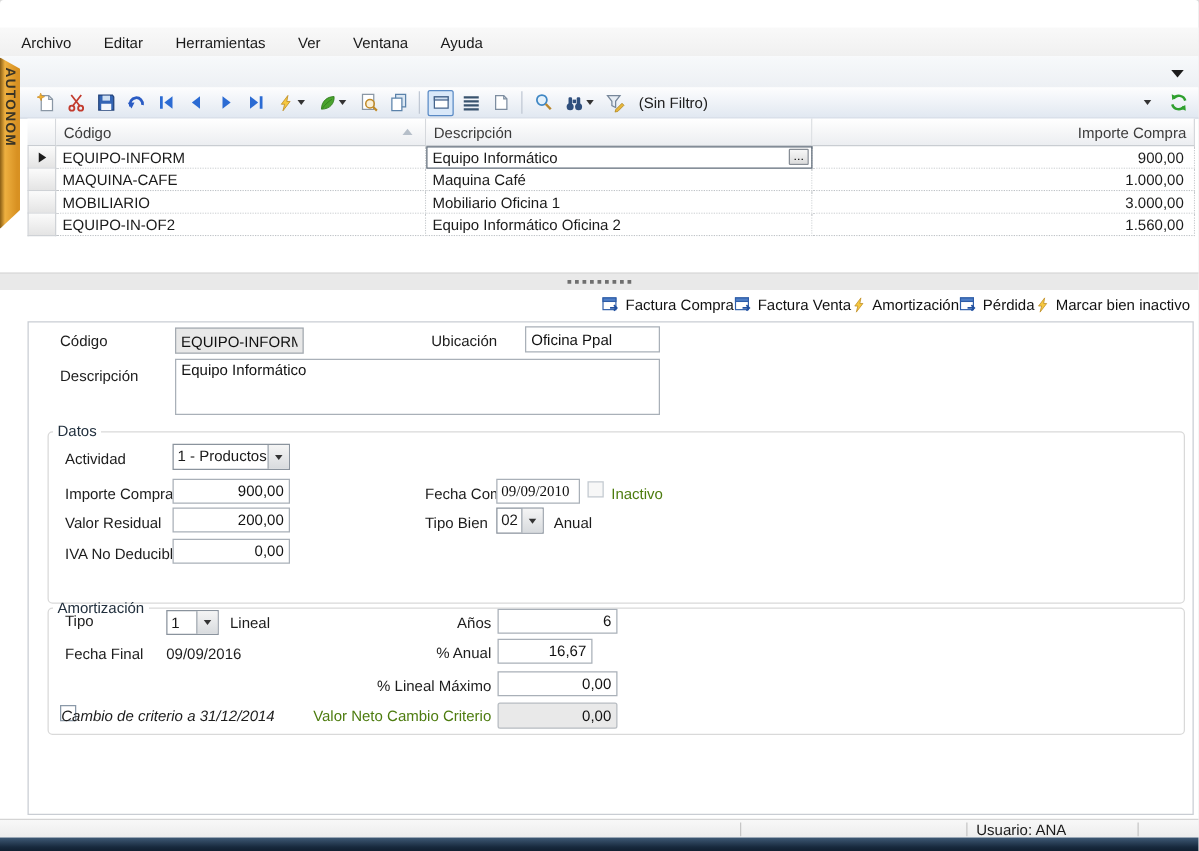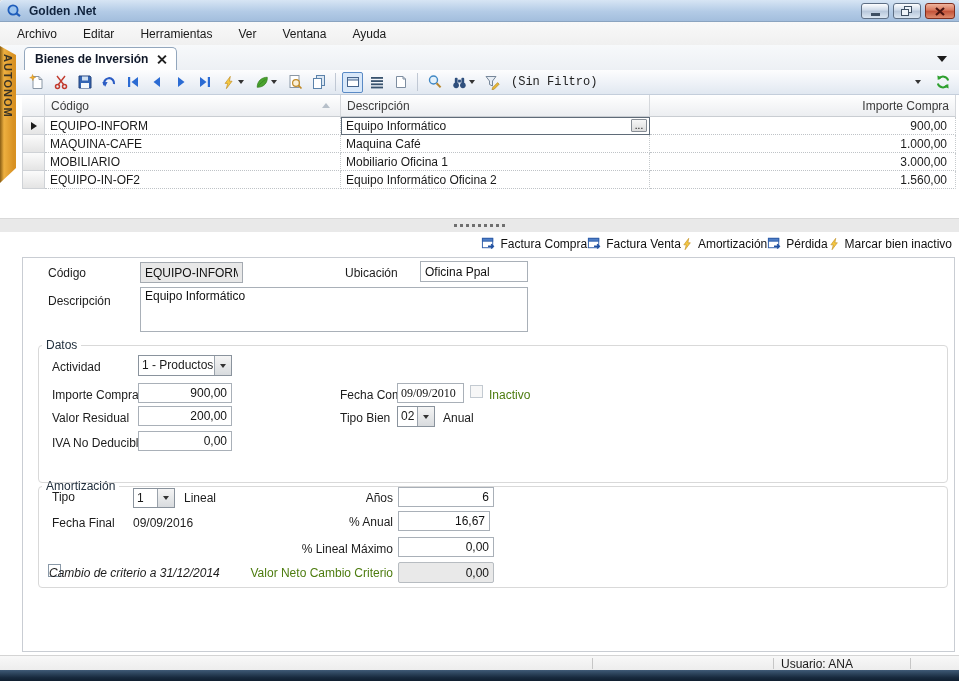--- a/index.html
+++ b/index.html
@@ -48,21 +48,21 @@
   .toolbar{position:absolute;left:0;top:70px;width:959px;height:25px;
     background:linear-gradient(#fdfdfe,#e1e8f1);border-bottom:1px solid #c4cedb;
     display:flex;align-items:center;padding-left:26px;gap:3px;}
   .tbtn{width:21px;height:21px;border:1px solid transparent;border-radius:2px;
     display:flex;align-items:center;justify-content:center;}
   .tbtn.wide{width:30px;gap:2px;}
   .tbtn.selected{border-color:#5a8ac5;background:#d9e8f9;}
   .caret{width:0;height:0;border-left:3px solid transparent;border-right:3px solid transparent;border-top:4px solid #333;}
   .tsep{width:1px;height:18px;background:#c0c8d4;margin:0 3px;}
   .filter-combo{flex:1;align-self:stretch;display:flex;align-items:center;justify-content:space-between;
-    padding:0 8px 0 6px;color:#202020;font-family:Liberation Mono, monospace;}
+    padding:0 8px 0 6px;color:#202020;}
   
   .content-bg{position:absolute;left:0;top:95px;width:959px;height:123px;background:#fff;}
   .grid{position:absolute;left:22px;top:95px;width:934px;height:123px;background:#fff;}
   .g-header{display:flex;height:22px;}
   .g-h{background:linear-gradient(#ffffff,#eceef1);border-right:1px solid #d5d8dc;border-bottom:1px solid #c9cdd2;
     color:#3c3c3c;display:flex;align-items:center;padding:0 6px;position:relative;}
   .g-h.num{justify-content:flex-end;}
   .sort-asc{position:absolute;right:10px;width:0;height:0;
     border-left:4px solid transparent;border-right:4px solid transparent;border-bottom:5px solid #b6bfc9;}
   .g-row{display:flex;height:18px;}
@@ -116,58 +116,31 @@
   .suser{position:absolute;left:781px;top:1px;color:#1a1a1a;}
   .bottomband{position:absolute;left:0;top:670px;width:959px;height:11px;
     background:linear-gradient(#3f5a76,#17293d 70%,#101f30);}
   svg{display:block;}
 </style>
 </head>
 <body>
 
 <div class="window">
 
-  <div class="titlebar">
-    <svg class="app-icon" width="16" height="16" viewBox="0 0 16 16">
-        <circle cx="7" cy="7" r="4.6" fill="#9cc4ee" stroke="#1f5dbb" stroke-width="1.8"></circle>
-        <path d="M10.4 10.4L14 13.2" stroke="#1f5dbb" stroke-width="2.2"></path>
-      </svg>
-    <span class="win-title">Golden .Net</span>
-    <div class="winbtns">
-      <div class="wbtn">
-          <span class="glyph-min"></span>
-        </div>
-      <div class="wbtn">
-        <svg width="12" height="11" viewBox="0 0 12 11">
-            <rect x="3.5" y="0.5" width="7" height="6" fill="#eef4fa" stroke="#3f5063"></rect>
-            <rect x="0.5" y="3.5" width="7" height="6" fill="#eef4fa" stroke="#3f5063"></rect>
-          </svg>
-      </div>
-      <div class="wbtn close">
-        <svg width="10" height="9" viewBox="0 0 10 9">
-            <path d="M1 1l8 7M9 1L1 8" stroke="#4a1410" stroke-width="2.2"></path>
-          </svg>
-      </div>
-    </div>
-  </div>
 
   <div class="menubar">
     <span class="menu-item">Archivo</span>
     <span class="menu-item">Editar</span>
     <span class="menu-item">Herramientas</span>
     <span class="menu-item">Ver</span>
     <span class="menu-item">Ventana</span>
     <span class="menu-item">Ayuda</span>
   </div>
 
   <div class="tabstrip">
-    <div class="doc-tab">
-      <span>Bienes de Inversión</span>
-      <span class="tab-close"></span>
-    </div>
     <div class="tab-dd"></div>
   </div>
 
   <div class="side-tab">
     <span>AUTONOM</span>
   </div>
 
   <div class="toolbar">
     <div class="tbtn">
         <svg width="16" height="16" viewBox="0 0 16 16">
@@ -452,21 +425,21 @@
       <span class="dd">
           <i class="caret"></i>
         </span>
     </div>
     <span class="lbl" style="left:184px;top:259px;">Lineal</span>
     <span class="lbl" style="left:52px;top:284px;">Fecha Final</span>
     <span class="lbl" style="left:133px;top:284px;">09/09/2016</span>
     <span class="lbl rt" style="left:250px;top:259px;width:143px;">Años</span>
     <input class="tb num" style="left: 398px; top: 255px; width: 96px; height: 20px;" value="6">
     <span class="lbl rt" style="left:250px;top:283px;width:143px;">% Anual</span>
-    <input class="tb num" style="left: 398px; top: 279px; width: 92px; height: 20px; padding-left: 20px;" value="16,67">
+    <input class="tb num" style="left: 398px; top: 279px; width: 76px; height: 20px; padding-left: 20px;" value="16,67">
     <span class="lbl rt" style="left:250px;top:310px;width:143px;">% Lineal Máximo</span>
     <input class="tb num" style="left: 398px; top: 305px; width: 96px; height: 20px;" value="0,00">
     <span class="cb" style="left:48px;top:332px;"></span>
     <span class="lbl" style="left:49px;top:334px;font-style:italic;">Cambio de criterio a 31/12/2014</span>
     <span class="lbl dim rt" style="left:250px;top:334px;width:143px;">Valor Neto Cambio Criterio</span>
     <input class="tb dis" style="left: 398px; top: 330px; width: 96px; height: 21px;" value="0,00">
   </div>
 
   <div class="statusbar">
     <span class="sdiv" style="left:592px;"></span>

